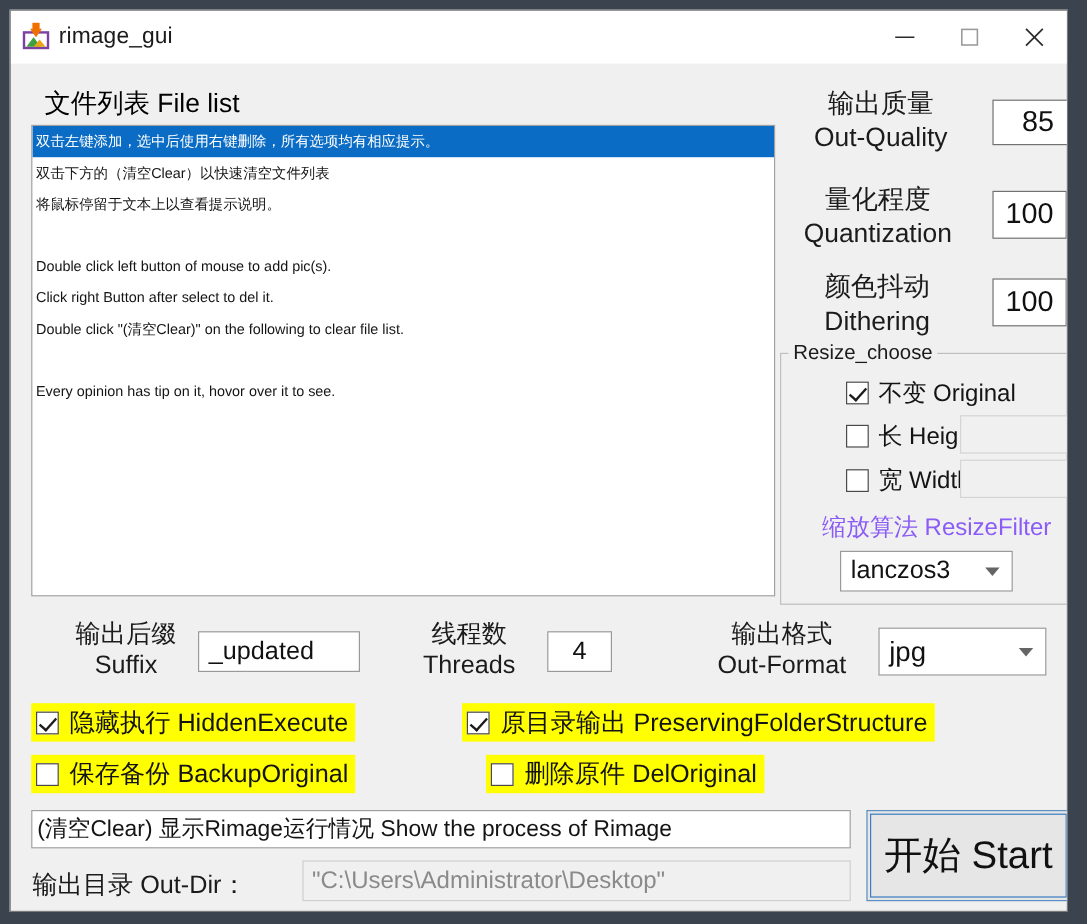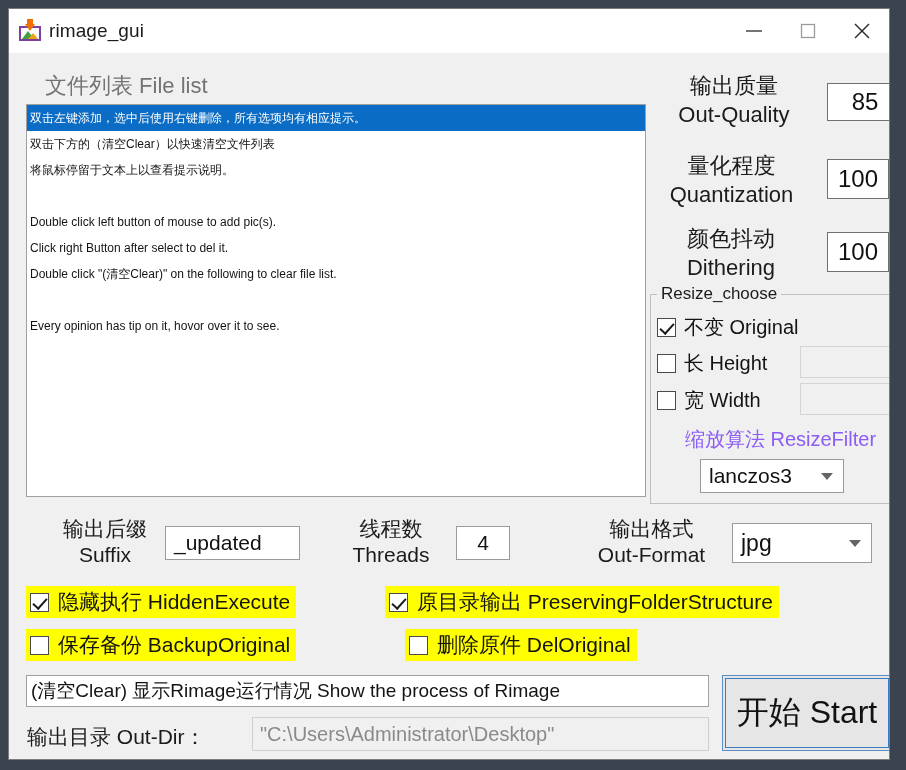--- a/index.html
+++ b/index.html
@@ -56,21 +56,21 @@
   }
   .wbtns{margin-left:auto;display:flex;height:44px;}
   .wbtn{
     width:54px;height:44px;display:flex;align-items:center;justify-content:center;
     color:#2b2b2b;
   }
   .wbtn svg{display:block;}
   
   .filelist-label{
     position:absolute;left:28px;top:62px;
-    font-size:22px;color:#737373;margin-left:8px;
+    font-size:22px;color:#000000;
   }
   .listbox{
     position:absolute;left:17px;top:95px;width:620px;height:393px;
     background:#ffffff;border:1px solid #a0a0a0;box-sizing:border-box;
     overflow:hidden;
   }
   .li{
     font-size:12px;color:#141414;padding:0 3px;line-height:26px;
     white-space:pre;
   }
@@ -112,21 +112,21 @@
   .dither-label{left:632px;top:215px;width:180px;}
 
   .groupbox{
     position:absolute;left:641px;top:285px;width:240px;height:210px;
     border:1px solid #bfbfbf;box-sizing:border-box;
   }
   .group-title{
     position:absolute;left:648px;top:275px;background:#f0f0f0;
     padding:0 4px;font-size:17px;color:#1b1b1b;
   }
-  .cbrow{position:absolute;display:flex;align-items:center;}
+  .cbrow{position:absolute;display:flex;align-items:center;margin-left:48px;}
   .cbox{
     width:19px;height:19px;border:1px solid #4a4a4a;background:#fff;
     box-sizing:border-box;position:relative;flex:0 0 auto;margin-right:8px;
   }
   .cbox.on:after{
     content:"";position:absolute;left:5px;top:1px;width:6px;height:12px;
     border:solid #1b1b1b;border-width:0 2px 2px 0;transform:rotate(42deg);
   }
   .cblabel{font-size:20px;color:#141414;white-space:nowrap;}
 

